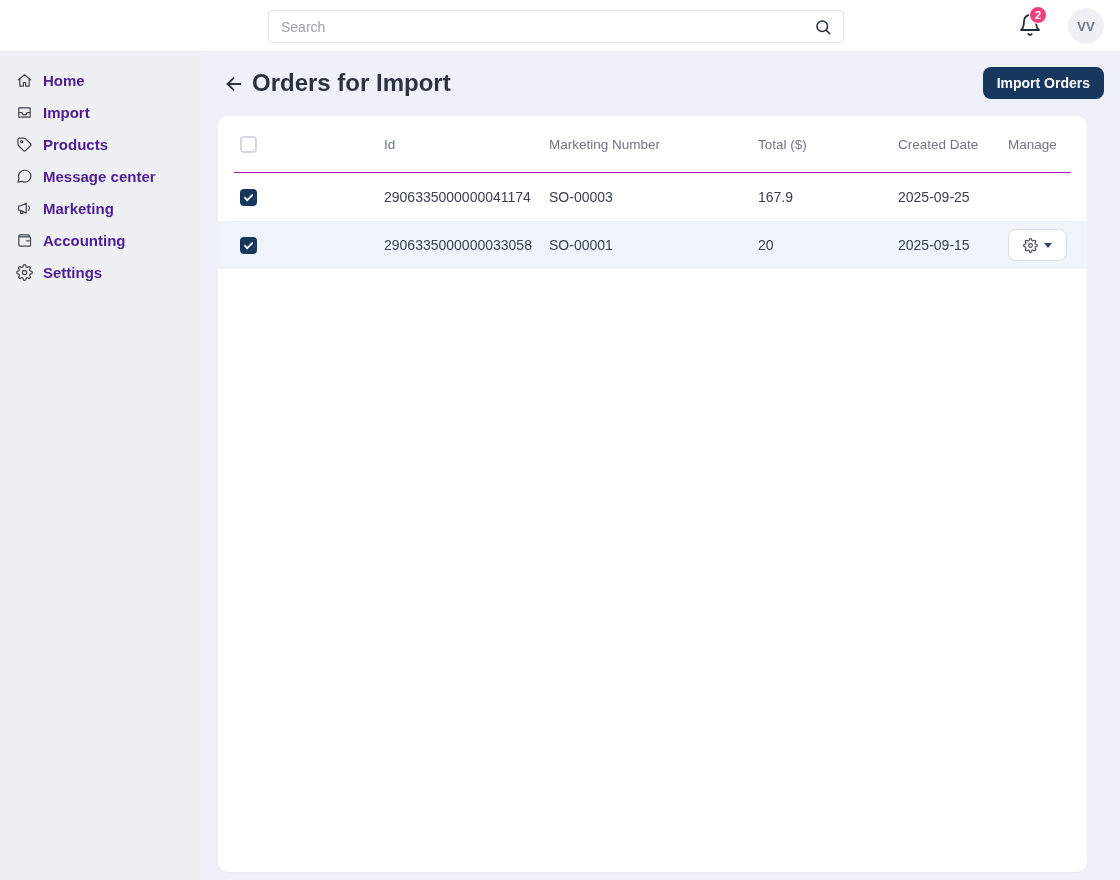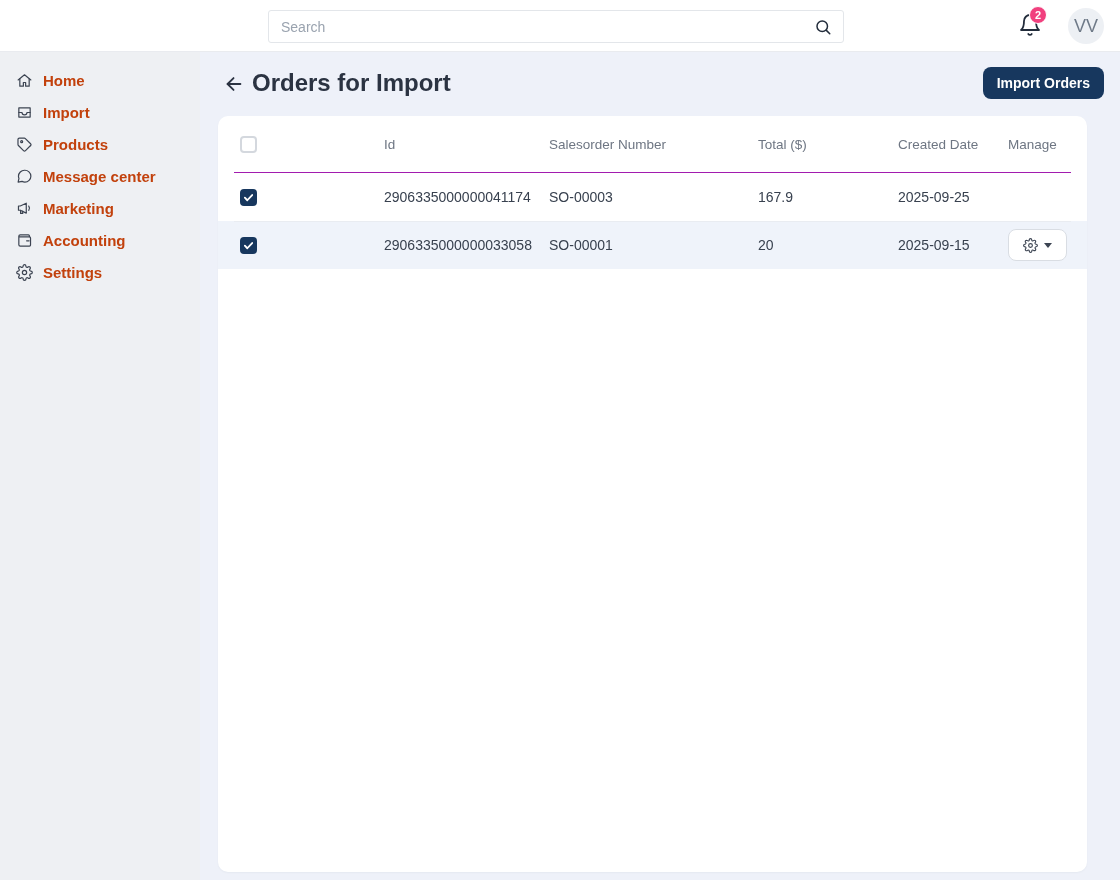--- a/index.html
+++ b/index.html
@@ -59,36 +59,36 @@
     min-width: 18px; height: 18px; padding: 0 4px;
     background: #f1407e; border-radius: 9px;
     color: #fff; font-size: 11px; font-weight: 700;
     display: flex; align-items: center; justify-content: center;
     border: 1px solid #fff;
   }
   .avatar {
     position: absolute; left: 1068px; top: 8px; width: 36px; height: 36px;
     border-radius: 50%; background: #edf0f4;
     display: flex; align-items: center; justify-content: center;
-    font-size: 18px; font-weight: 400; color: #6f7a88;
+    font-size: 13px; font-weight: 700; color: #6f7a88;
     cursor: pointer;
   }
 
   
   .sidebar {
     position: absolute; left: 0; top: 52px; width: 200px; height: 828px;
     background: #eef0f3;
     padding-top: 12px;
   }
   .side-item {
     display: flex; align-items: center; gap: 10px;
     height: 32px; padding: 0 16px;
     cursor: pointer;
   }
-  .side-item .lbl { font-size: 15px; font-weight: 700; color: #c2410c; }
+  .side-item .lbl { font-size: 15px; font-weight: 700; color: #4c1d95; }
   .icon-stroke { stroke: #3c4452; fill: none; stroke-width: 1.7; stroke-linecap: round; stroke-linejoin: round; }
 
   
   .main { position: absolute; left: 200px; top: 52px; width: 920px; height: 828px; background: #eef1f9; }
 
   .page-head {
     position: absolute; left: 0; top: 0; width: 920px; height: 64px;
     display: flex; align-items: center;
   }
   .back-btn {
@@ -254,21 +254,21 @@
     <button class="import-btn">Import Orders</button>
   </div>
 
   <div class="card">
 
     <div class="tgrid thead">
       <div>
           <span class="cb empty"></span>
         </div>
       <div class="th">Id</div>
-      <div class="th">Salesorder Number</div>
+      <div class="th">Marketing Number</div>
       <div class="th">Total ($)</div>
       <div class="th">Created Date</div>
       <div class="th">Manage</div>
     </div>
 
     <div class="tgrid trow">
       <div>
         <span class="cb checked">
           <svg width="11" height="11" viewBox="0 0 12 12">
             <path d="M2 6.2 4.7 9 10 3.3" fill="none" stroke="#fff" stroke-width="2" stroke-linecap="round" stroke-linejoin="round"></path>

